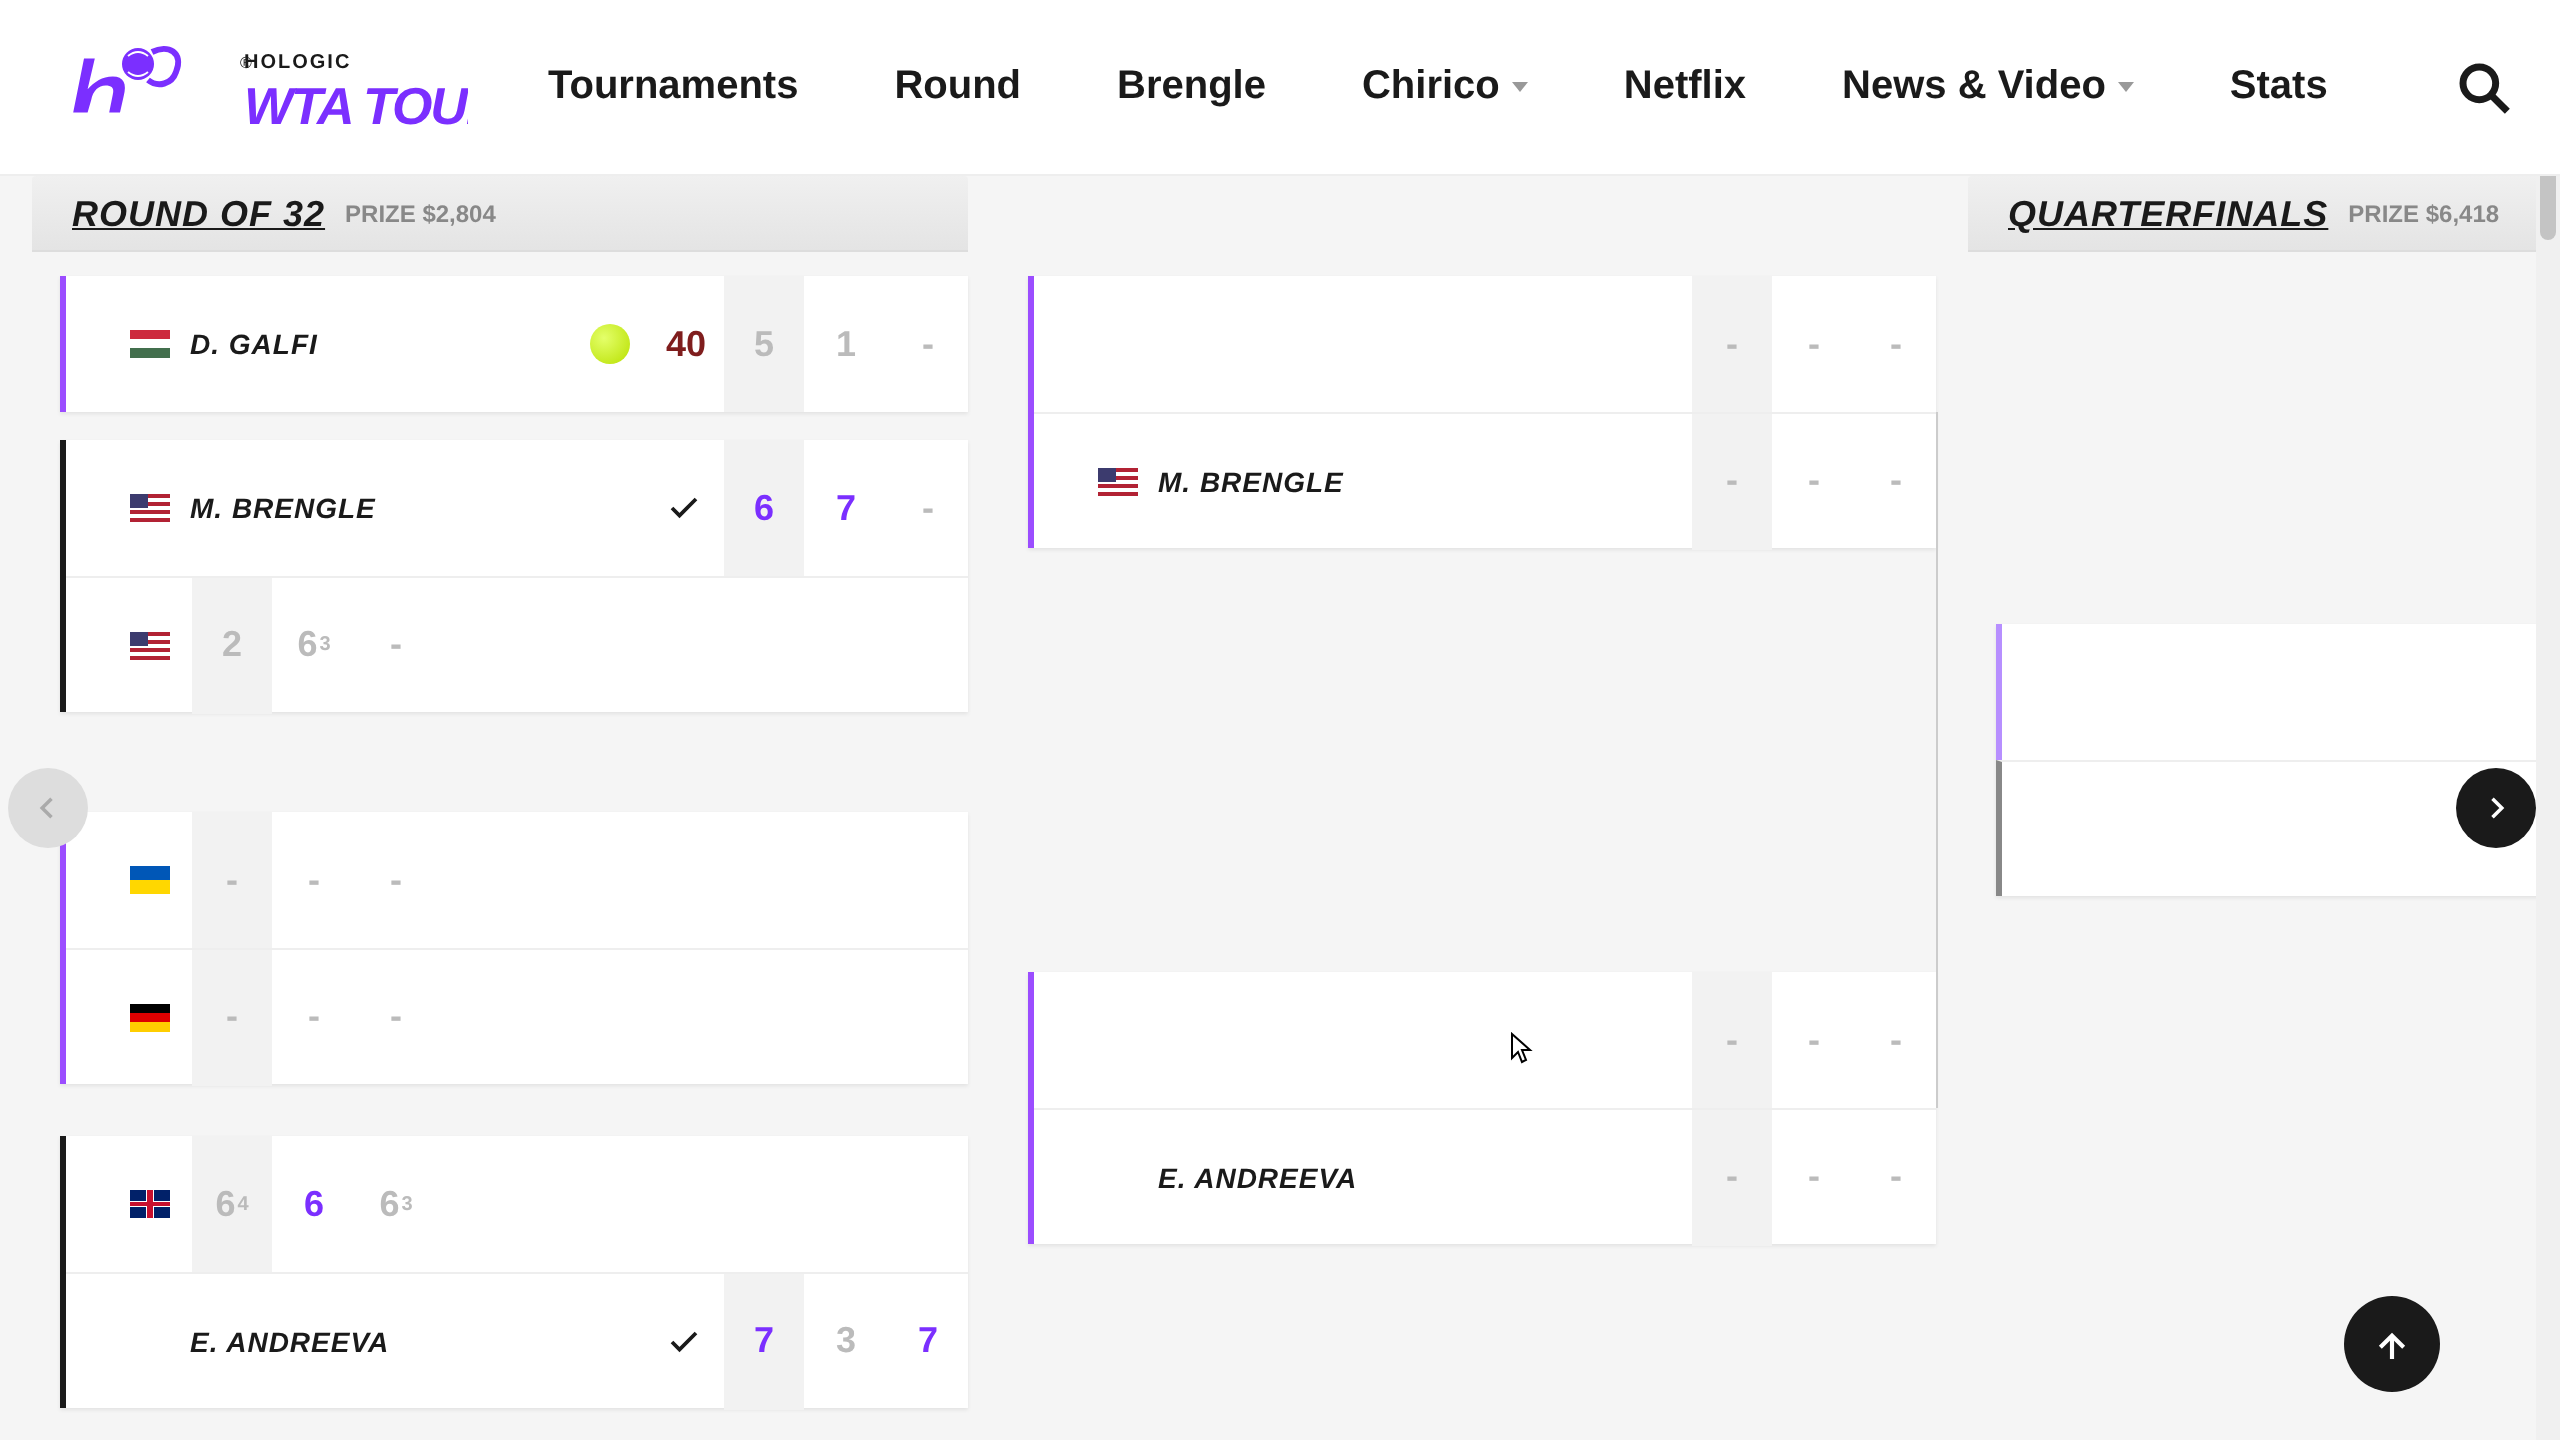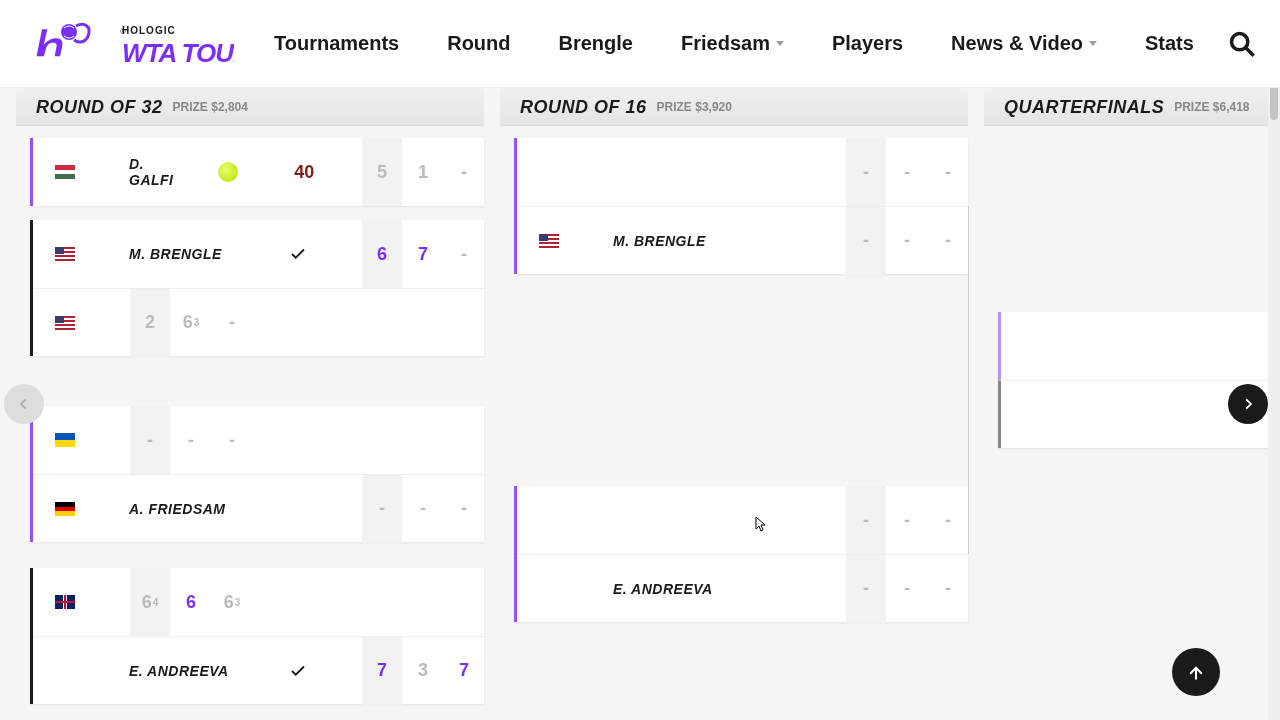--- a/index.html
+++ b/index.html
@@ -7,33 +7,33 @@
 
 .header { background: #fff; height: 88px; display: flex; align-items: center; padding: 0 24px; border-bottom: 1px solid #eee; position: relative; z-index: 10; }
 .logo { display: flex; align-items: center; margin-right: 40px; }
 .logo svg { width: 210px; height: 60px; }
 .nav { display: flex; gap: 48px; flex: 1; }
 .nav-item { font-size: 20px; font-weight: 700; color: #1a1a1a; cursor: pointer; display: flex; align-items: center; gap: 6px; }
 .nav-chevron { width: 0; height: 0; border-left: 4px solid transparent; border-right: 4px solid transparent; border-top: 5px solid #999; }
 .search-btn { width: 28px; height: 28px; cursor: pointer; }
 
 .bracket-area { position: absolute; top: 88px; left: 0; right: 0; bottom: 0; overflow: hidden; }
-.round-header { padding: 9px 0 0 20px; font-size: 18px; font-weight: 800; letter-spacing: 0.5px; color: #1a1a1a; font-style: italic; text-transform: uppercase; }
+.round-header { padding: 9px 0 0 20px; font-size: 18px; font-weight: 800; letter-spacing: 0.5px; color: #1a1a1a; font-style: italic; text-transform: uppercase; text-decoration: underline; }
 .round-prize { font-size: 12px; font-weight: 600; color: #888; font-style: normal; letter-spacing: 0; margin-left: 10px; display: inline-block; vertical-align: 2px; }
 .round-col { position: absolute; top: 0; bottom: 0; }
 .col-32 { left: 16px; width: 468px; }
 .col-16 { left: 500px; width: 468px; }
 .col-qf { left: 984px; width: 300px; }
 
 .round-head-box { height: 38px; background: linear-gradient(180deg, #f0f0f0, #e4e4e4); border-bottom: 1px solid #ddd; border-radius: 2px 2px 0 0; }
 
 .match { background: #fff; position: absolute; left: 14px; right: 0; border-left: 3px solid #1a1a1a; box-shadow: 0 1px 2px rgba(0,0,0,0.08); }
 .match.live { border-left-color: #9b4dff; }
 .match.qf { border-left-color: #b78fff; }
-.match-row { height: 68px; display: flex; align-items: center; padding-left: 22px; position: relative; gap: 44px; }
+.match-row { height: 68px; display: flex; align-items: center; padding-left: 32px; position: relative; }
 .match-row + .match-row { border-top: 1px solid #eee; }
 .flag { width: 20px; height: 14px; margin-right: 10px; flex-shrink: 0; display: inline-block; }
 .flag-hun { background: linear-gradient(180deg, #cd2a3e 33%, #fff 33%, #fff 66%, #436f4d 66%); }
 .flag-usa { background: repeating-linear-gradient(180deg, #b22234 0 2px, #fff 2px 4px); position: relative; }
 .flag-usa::before { content:""; position:absolute; top:0; left:0; width:9px; height:7px; background:#3c3b6e; }
 .flag-ukr { background: linear-gradient(180deg, #0057b7 50%, #ffd700 50%); }
 .flag-ger { background: linear-gradient(180deg, #000 33%, #dd0000 33%, #dd0000 66%, #ffce00 66%); }
 .flag-gbr { background: #012169; position: relative; overflow: hidden; }
 .flag-gbr::before { content:""; position:absolute; inset:0; background: linear-gradient(to bottom, transparent 40%, #fff 40%, #fff 60%, transparent 60%), linear-gradient(to right, transparent 40%, #fff 40%, #fff 60%, transparent 60%); }
 .flag-gbr::after { content:""; position:absolute; inset:0; background: linear-gradient(to bottom, transparent 43%, #c8102e 43%, #c8102e 57%, transparent 57%), linear-gradient(to right, transparent 43%, #c8102e 43%, #c8102e 57%, transparent 57%); }
@@ -86,25 +86,25 @@
     <div class="nav-item">
         <span>Tournaments</span>
       </div>
     <div class="nav-item">
         <span>Round</span>
       </div>
     <div class="nav-item">
         <span>Brengle</span>
       </div>
     <div class="nav-item">
-        <span>Friedsam</span>
+        <span>Chirico</span>
         <span class="nav-chevron"></span>
       </div>
     <div class="nav-item">
-        <span>Players</span>
+        <span>Netflix</span>
       </div>
     <div class="nav-item">
         <span>News &amp; Video</span>
         <span class="nav-chevron"></span>
       </div>
     <div class="nav-item">
         <span>Stats</span>
       </div>
   </div>
   <div class="search-btn">
@@ -166,21 +166,20 @@
       <div class="match-row">
         <span class="flag flag-ukr"></span>
         <div class="scorebox">
           <div class="set hi empty">-</div>
           <div class="set empty">-</div>
           <div class="set empty">-</div>
         </div>
       </div>
       <div class="match-row">
         <span class="flag flag-ger"></span>
-        <span class="player-name">A. Friedsam</span>
         <div class="scorebox">
           <div class="set hi empty">-</div>
           <div class="set empty">-</div>
           <div class="set empty">-</div>
         </div>
       </div>
     </div>
 
     <div class="match" style="top:480px;">
       <div class="match-row">
@@ -206,23 +205,20 @@
         <div class="scorebox">
           <div class="set hi win">7</div>
           <div class="set">3</div>
           <div class="set win">7</div>
         </div>
       </div>
     </div>
   </div>
 
   <div class="round-col col-16">
-    <div class="round-head-box">
-      <div class="round-header"><span>Round of 16</span><span class="round-prize">Prize $3,920</span></div>
-    </div>
 
     <div class="match live" style="top:50px;">
       <div class="match-row">
         <span class="flag flag-blank"></span>
         <span class="player-name"></span>
         <div class="scorebox">
           <div class="set hi empty">-</div>
           <div class="set empty">-</div>
           <div class="set empty">-</div>
         </div>

